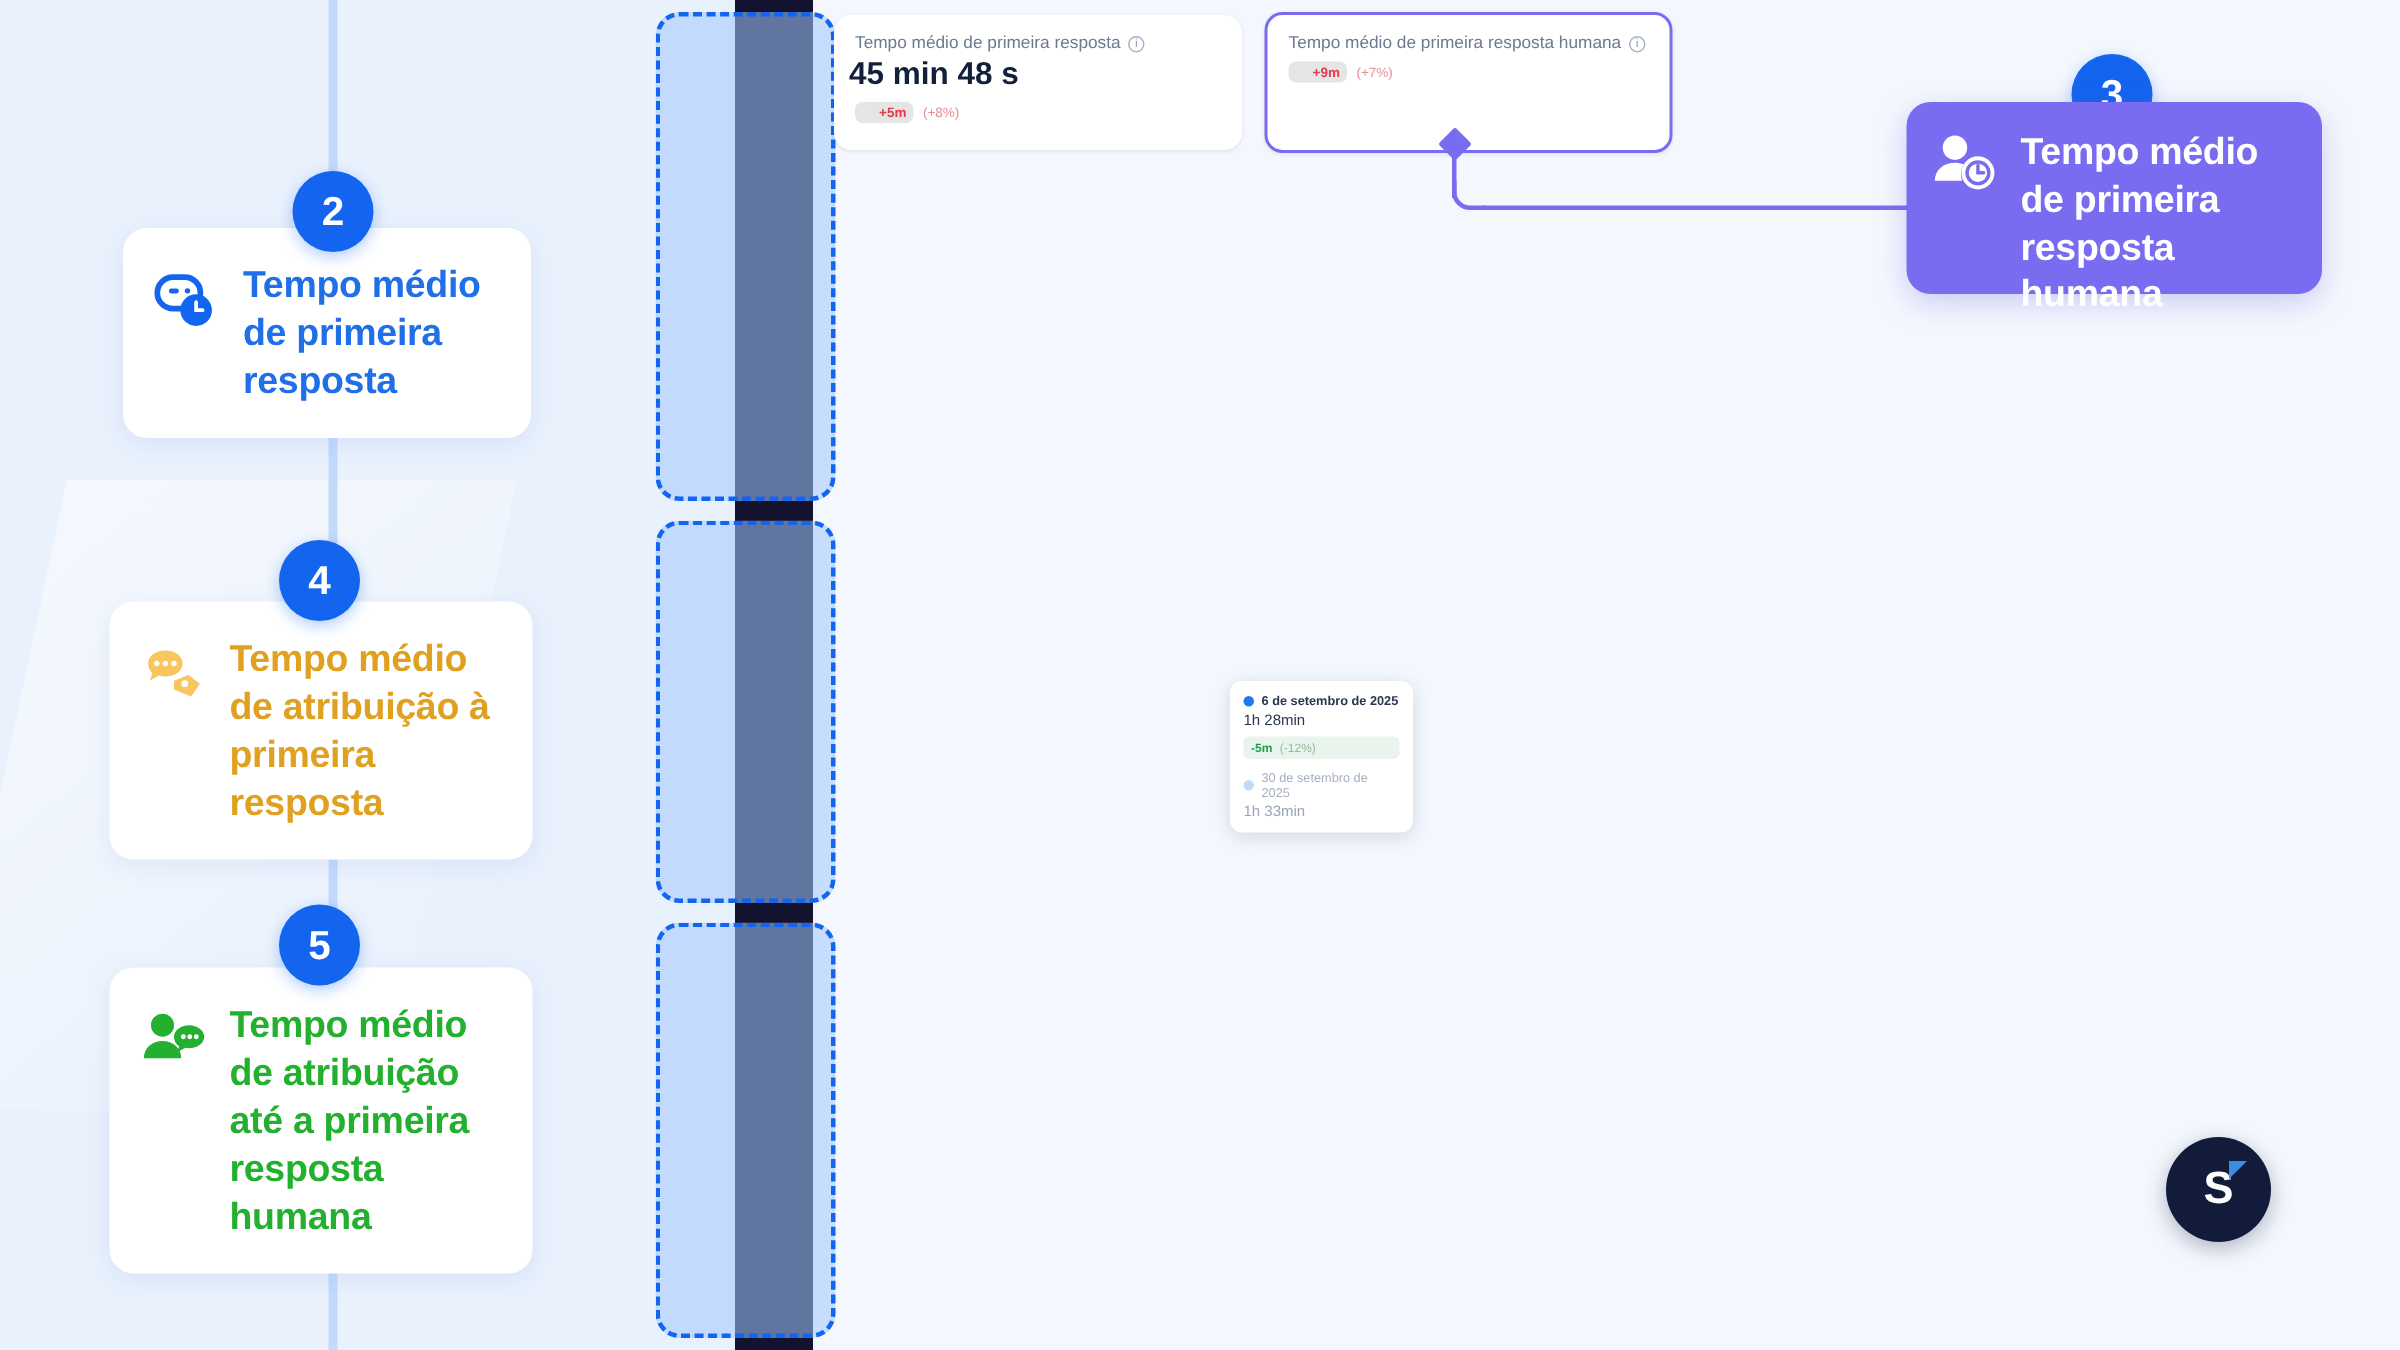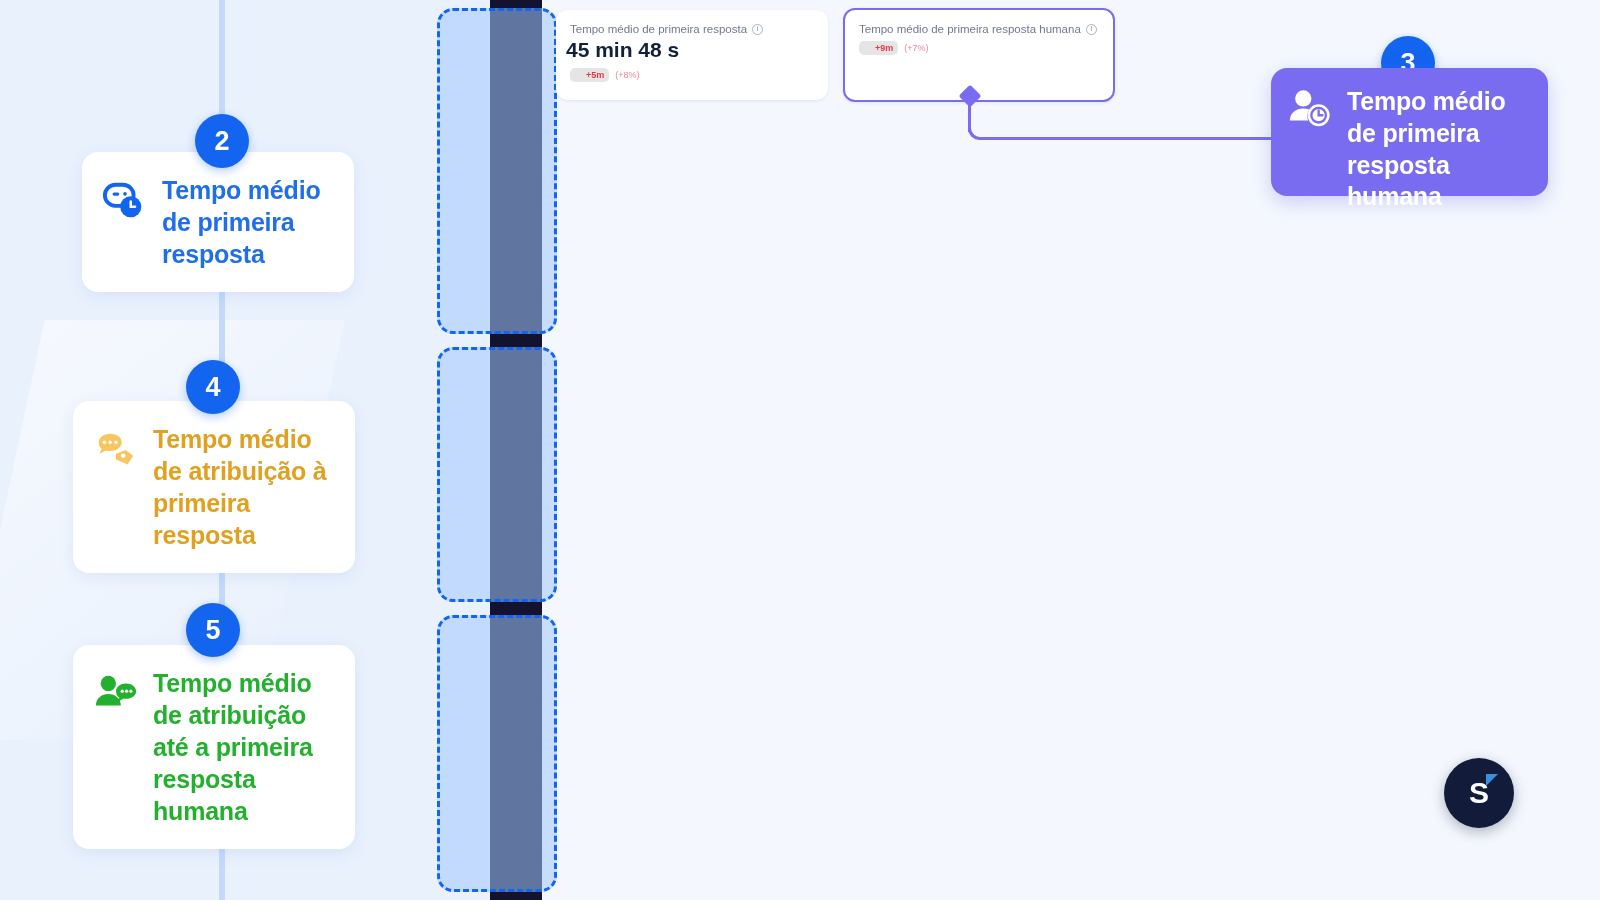--- a/index.html
+++ b/index.html
@@ -466,20 +466,36 @@
           <text x="271" y="134">7/9</text>
             <text x="306" y="134">8/9</text>
             <text x="341" y="134">9/9</text>
           <text x="377" y="134">10/9</text>
             <text x="412" y="134">11/9</text>
             <text x="447" y="134">12/9</text>
           <text x="482" y="134">13/9</text>
             <text x="517" y="134">14/9</text>
         </g>
       </svg>
+      <div class="tooltip">
+        <div class="tt-row">
+          <span class="tt-dot a"></span>
+          <span class="tt-name">6 de setembro de 2025</span>
+        </div>
+        <div class="tt-val">1h 28min</div>
+        <div class="tt-delta">
+          <span class="d1">-5m</span>
+          <span class="d2">(-12%)</span>
+        </div>
+        <div class="tt-row" style="margin-top:7px">
+          <span class="tt-dot b"></span>
+          <span class="tt-name muted">30 de setembro de 2025</span>
+        </div>
+        <div class="tt-val muted">1h 33min</div>
+      </div>
     </div>
   </div>
 
   <div class="panelcard tblpanel" style="left:1128px; top:360px; width:272px; height:242px; overflow:hidden;">
     <div class="tbl-title">
       <span>% de conversas por atribuição ao tempo de primeira resposta</span>
       <i class="infoic">i</i>
     </div>
     <table class="tbl">
       <thead>

